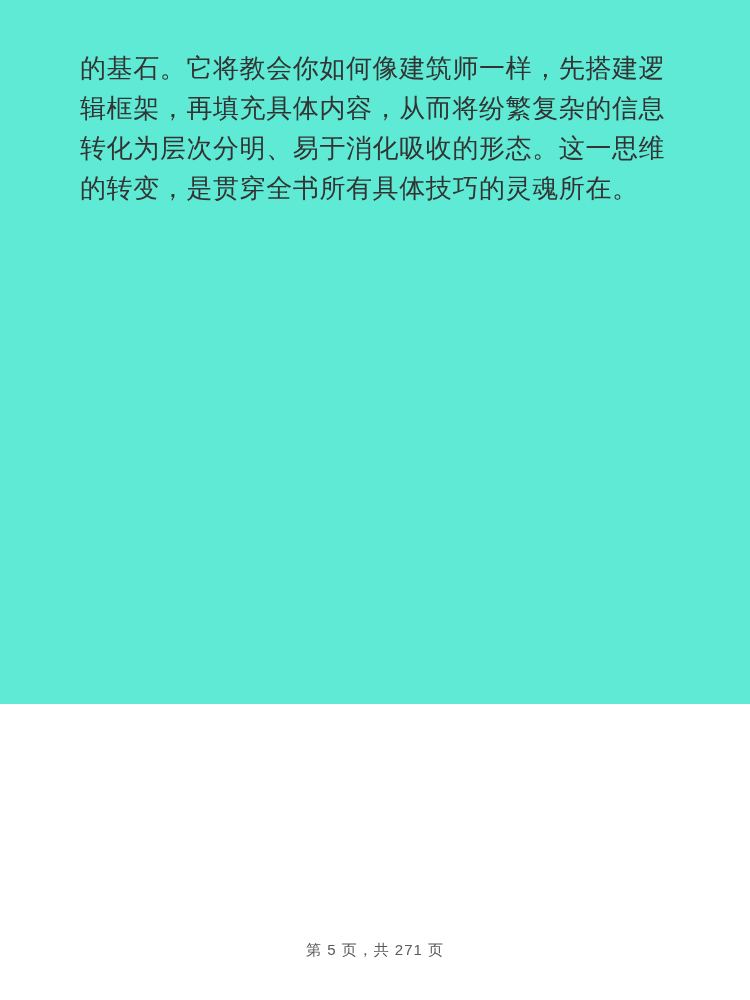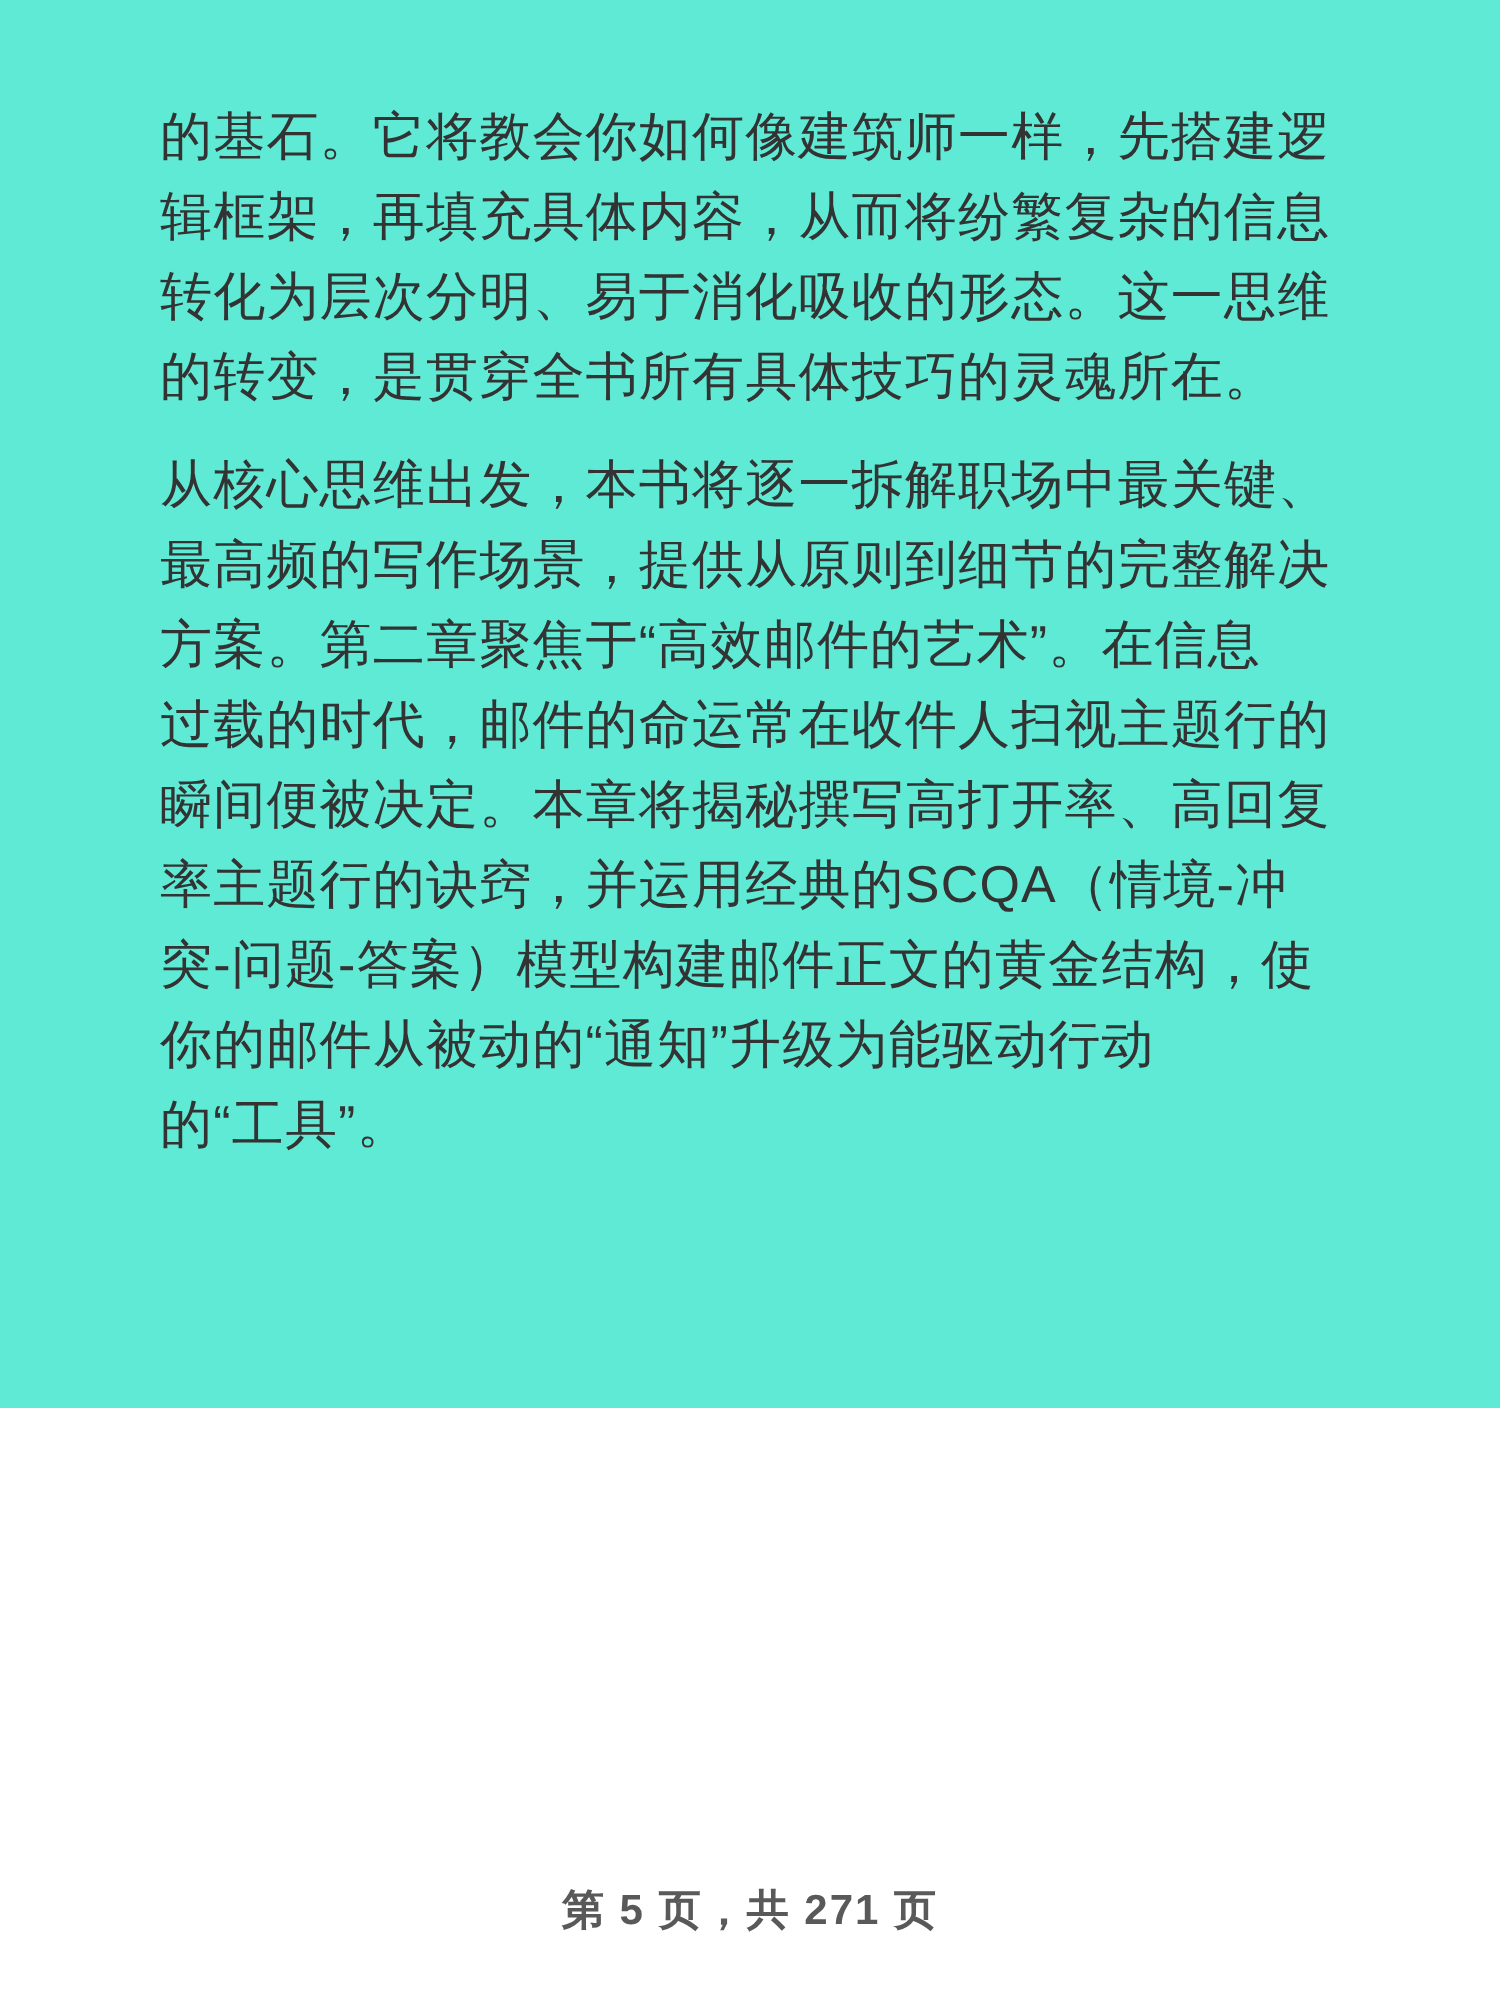--- a/index.html
+++ b/index.html
@@ -36,40 +36,30 @@
   }
   .footer {
     position: absolute;
     top: 941px;
     left: 0;
     width: 750px;
     text-align: center;
   }
   .footer span {
     color: #595959;
-    font-size: 21px;
+    font-size: 15px;
     letter-spacing: 1px;
-    font-weight: bold;
   }
 </style>
 </head>
 <body>
 
 <div class="page">
   <div class="content">
     <p class="para">的基石。它将教会你如何像建筑师一样，先搭建逻
 辑框架，再填充具体内容，从而将纷繁复杂的信息
 转化为层次分明、易于消化吸收的形态。这一思维
 的转变，是贯穿全书所有具体技巧的灵魂所在。</p>
-    <p class="para">从核心思维出发，本书将逐一拆解职场中最关键、
-最高频的写作场景，提供从原则到细节的完整解决
-方案。第二章聚焦于“高效邮件的艺术”。在信息
-过载的时代，邮件的命运常在收件人扫视主题行的
-瞬间便被决定。本章将揭秘撰写高打开率、高回复
-率主题行的诀窍，并运用经典的SCQA（情境-冲
-突-问题-答案）模型构建邮件正文的黄金结构，使
-你的邮件从被动的“通知”升级为能驱动行动
-的“工具”。</p>
   </div>
   <div class="footer">
     <span>第 5 页，共 271 页</span>
   </div>
 </div>
 
 </body></html>

